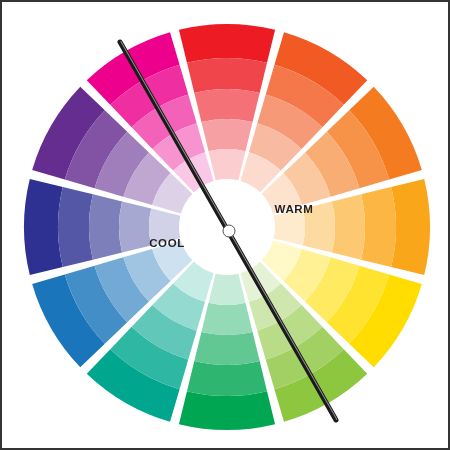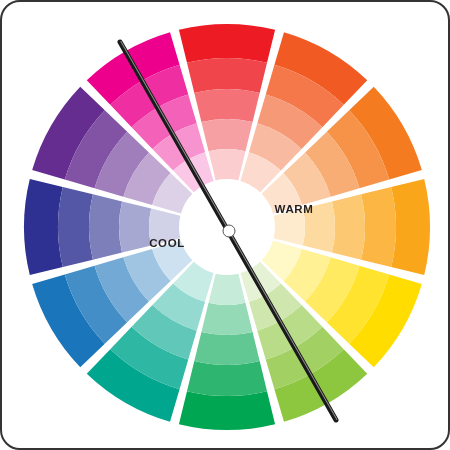--- a/index.html
+++ b/index.html
@@ -33,21 +33,21 @@
     font-family: "Liberation Sans", sans-serif;
     font-size: 11.5px;
     font-weight: bold;
     fill: #231f20;
     letter-spacing: 0.6px;
   }
 </style>
 </head>
 <body>
 
-<div id="stage" style="border-color: rgb(52, 52, 52); border-radius: 20px;">
+<div id="stage" style="border-color: rgb(52, 52, 52);">
   <div id="wheel-wrap">
     <svg class="wheel" viewBox="0 0 450 450">
       <g id="segments-group">
           <g>
             <path d="M176.92,27.78 A203,203 0 0 1 273.08,27.78 L265.03,60.81 A169,169 0 0 0 184.97,60.81 Z" fill="rgb(237,28,36)"></path>
             <path d="M184.97,60.81 A169,169 0 0 1 265.03,60.81 L257.68,90.93 A138,138 0 0 0 192.32,90.93 Z" fill="rgb(240,69,75)"></path>
             <path d="M192.32,90.93 A138,138 0 0 1 257.68,90.93 L250.58,120.07 A108,108 0 0 0 199.42,120.07 Z" fill="rgb(244,114,119)"></path>
             <path d="M199.42,120.07 A108,108 0 0 1 250.58,120.07 L243.47,149.22 A78,78 0 0 0 206.53,149.22 Z" fill="rgb(247,160,163)"></path>
             <path d="M206.53,149.22 A78,78 0 0 1 243.47,149.22 L236.37,178.37 A48,48 0 0 0 213.63,178.37 Z" fill="rgb(251,205,207)"></path>
           </g>

